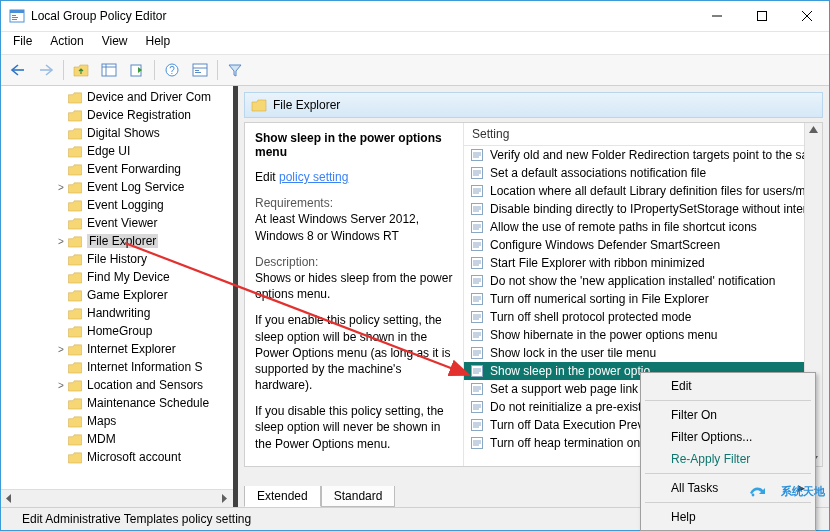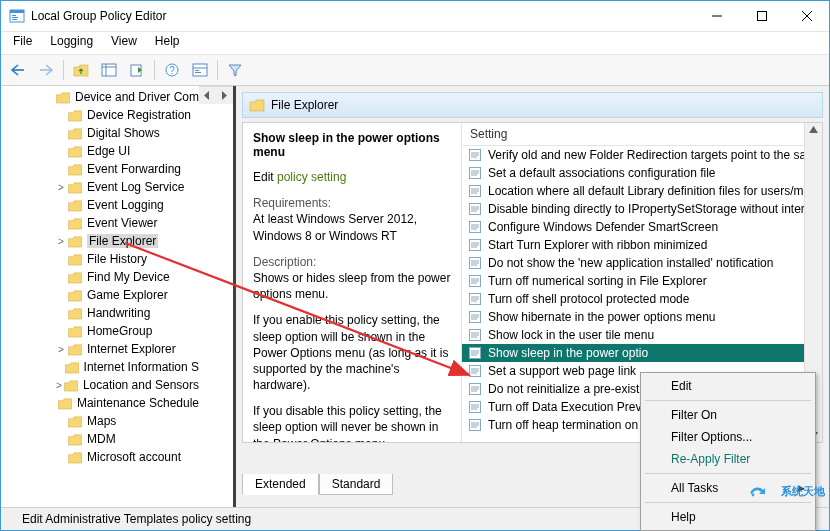--- a/index.html
+++ b/index.html
@@ -8,44 +8,44 @@
 .titlebar .icon{width:16px;height:16px;margin-right:6px}
 .titlebar .title{flex:1;font-size:12px}
 .winbtns{display:flex;height:100%}
 .winbtn{width:45px;display:flex;align-items:center;justify-content:center;color:#333}
 .menubar{height:22px;display:flex;padding:0 4px;gap:2px;border-bottom:1px solid #e5e5e5}
 .menuitem{padding:2px 8px;cursor:default}
 .toolbar{height:30px;display:flex;align-items:center;gap:6px;padding:0 6px;border-bottom:1px solid #d0d0d0;background:#f7f7f7}
 .tbtn{width:22px;height:22px;display:flex;align-items:center;justify-content:center;border-radius:2px}
 .tsep{width:1px;height:20px;background:#d0d0d0}
 .body{flex:1;display:flex;min-height:0}
-.treewrap{width:232px;display:flex;border-right:3px solid #404040}
+.treewrap{width:232px;display:flex;flex-direction:column;border-right:5px solid #404040}
 .tree{flex:1;overflow:hidden;padding-top:2px}
 .tree-scroll-h{height:17px;background:#f0f0f0;border-top:1px solid #ddd;display:flex;align-items:center}
 .tnode{display:flex;align-items:center;height:18px;padding-left:68px;white-space:nowrap;cursor:default}
 .tnode .exp{width:12px;text-align:center;color:#6a6a6a;margin-left:-14px;font-size:10px}
 .tnode .fld{width:16px;height:13px;margin-right:4px;flex:none}
 .tnode.sel .lbl{background:#d8d8d8;padding:0 2px}
 .right{flex:1;display:flex;flex-direction:column;min-width:0;background:#f0f0f0}
 .rheader{margin:6px 6px 0 6px;height:24px;background:linear-gradient(#e9f3fb,#d6e8f7);border:1px solid #b8d6ee;display:flex;align-items:center;padding:0 6px;gap:6px}
 .rbody{flex:1;margin:4px 6px 16px 6px;background:#fff;border:1px solid #d0d0d0;display:flex;min-height:0}
 .desc{width:198px;padding:8px 10px;border-right:1px solid #e5e5e5;font-size:12px;overflow:hidden}
 .desc b.title{display:block;font-weight:bold;margin-bottom:10px}
-.desc .link{color:#4d7c0f;cursor:pointer}
+.desc .link{color:#3b82f6;text-decoration:underline;cursor:pointer}
 .desc p{margin:0 0 10px 0;line-height:1.35}
 .desc .hdr{color:#555;margin-bottom:2px}
 .settings{flex:1;display:flex;flex-direction:column;min-width:0}
 .colhdr{height:22px;border-bottom:1px solid #e5e5e5;display:flex;align-items:center;padding-left:8px;color:#333;background:#fff}
 .slist{flex:1;overflow:hidden}
 .srow{height:18px;display:flex;align-items:center;padding-left:6px;gap:6px;white-space:nowrap;cursor:default}
 .srow.sel{background:#0f766e;color:#fff}
 .srow .sicon{width:14px;height:14px;flex:none}
 .vscroll{width:17px;background:#f0f0f0;border-left:1px solid #ddd;display:flex;flex-direction:column;align-items:center;justify-content:space-between;padding:2px 0}
 .settingswrap{flex:1;display:flex;min-height:0}
-.tabs{height:24px;margin:12px 6px;display:flex;align-items:flex-end;gap:0}
+.tabs{height:24px;margin:0 6px;display:flex;align-items:flex-end;gap:0}
 .tab{border:1px solid #bdbdbd;border-top:none;background:#fcfcfc;padding:3px 12px;font-size:12px;position:relative;top:0}
 .tab.active{background:#fff;border-bottom-color:#fff}
 .status{height:22px;border-top:1px solid #d0d0d0;display:flex;align-items:center;padding:0 21px;font-size:12px;background:#f0f0f0}
 
 .ctx{position:absolute;left:639px;top:371px;width:170px;background:#f2f2f2;border:1px solid #a0a0a0;box-shadow:2px 2px 4px rgba(0,0,0,.25);padding:2px;font-size:12px;z-index:20}
 .ctxitem{height:22px;display:flex;align-items:center;padding:0 20px 0 28px;position:relative;cursor:default}
 .ctxitem.disabled{color:#0f766e}
 .ctxsep{height:1px;background:#d0d0d0;margin:3px 2px}
 .ctxitem .arrow{position:absolute;right:8px;font-size:9px;color:#333}
 
@@ -85,21 +85,21 @@
           <svg width="10" height="10">
             <line x1="0" y1="0" x2="10" y2="10" stroke="#000"></line>
             <line x1="10" y1="0" x2="0" y2="10" stroke="#000"></line>
           </svg>
         </div>
     </div>
   </div>
 
   <div class="menubar">
     <div class="menuitem">File</div>
-    <div class="menuitem">Logging</div>
+    <div class="menuitem">Action</div>
     <div class="menuitem">View</div>
     <div class="menuitem">Help</div>
   </div>
 
   <div class="toolbar">
     <div class="tbtn">
         <svg width="16" height="12">
           <path d="M8 1 L2 6 L8 11" fill="none" stroke="#2b74c7" stroke-width="1.6"></path>
           <line x1="2" y1="6" x2="14" y2="6" stroke="#2b74c7" stroke-width="1.6"></line>
         </svg>
@@ -346,21 +346,21 @@
                     </svg>
                     <span>Verify old and new Folder Redirection targets point to the sa…</span>
                   </div>
                   <div class="srow">
                     <svg class="sicon setsvg" viewBox="0 0 14 14">
                       <rect x="1.5" y="1.5" width="11" height="11"></rect>
                       <line x1="3" y1="5" x2="11" y2="5"></line>
                       <line x1="3" y1="7" x2="11" y2="7"></line>
                       <line x1="3" y1="9" x2="9" y2="9"></line>
                     </svg>
-                    <span>Set a default associations configuration file</span>
+                    <span>Set a default associations notification file</span>
                   </div>
                   <div class="srow">
                     <svg class="sicon setsvg" viewBox="0 0 14 14">
                       <rect x="1.5" y="1.5" width="11" height="11"></rect>
                       <line x1="3" y1="5" x2="11" y2="5"></line>
                       <line x1="3" y1="7" x2="11" y2="7"></line>
                       <line x1="3" y1="9" x2="9" y2="9"></line>
                     </svg>
                     <span>Location where all default Library definition files for users/m…</span>
                   </div>
@@ -373,30 +373,39 @@
                     </svg>
                     <span>Disable binding directly to IPropertySetStorage without inter…</span>
                   </div>
                   <div class="srow">
                     <svg class="sicon setsvg" viewBox="0 0 14 14">
                       <rect x="1.5" y="1.5" width="11" height="11"></rect>
                       <line x1="3" y1="5" x2="11" y2="5"></line>
                       <line x1="3" y1="7" x2="11" y2="7"></line>
                       <line x1="3" y1="9" x2="9" y2="9"></line>
                     </svg>
+                    <span>Allow the use of remote paths in file shortcut icons</span>
+                  </div>
+                  <div class="srow">
+                    <svg class="sicon setsvg" viewBox="0 0 14 14">
+                      <rect x="1.5" y="1.5" width="11" height="11"></rect>
+                      <line x1="3" y1="5" x2="11" y2="5"></line>
+                      <line x1="3" y1="7" x2="11" y2="7"></line>
+                      <line x1="3" y1="9" x2="9" y2="9"></line>
+                    </svg>
                     <span>Configure Windows Defender SmartScreen</span>
                   </div>
                   <div class="srow">
                     <svg class="sicon setsvg" viewBox="0 0 14 14">
                       <rect x="1.5" y="1.5" width="11" height="11"></rect>
                       <line x1="3" y1="5" x2="11" y2="5"></line>
                       <line x1="3" y1="7" x2="11" y2="7"></line>
                       <line x1="3" y1="9" x2="9" y2="9"></line>
                     </svg>
-                    <span>Start Turn Explorer with ribbon minimized</span>
+                    <span>Start File Explorer with ribbon minimized</span>
                   </div>
                   <div class="srow">
                     <svg class="sicon setsvg" viewBox="0 0 14 14">
                       <rect x="1.5" y="1.5" width="11" height="11"></rect>
                       <line x1="3" y1="5" x2="11" y2="5"></line>
                       <line x1="3" y1="7" x2="11" y2="7"></line>
                       <line x1="3" y1="9" x2="9" y2="9"></line>
                     </svg>
                     <span>Do not show the 'new application installed' notification</span>
                   </div>

